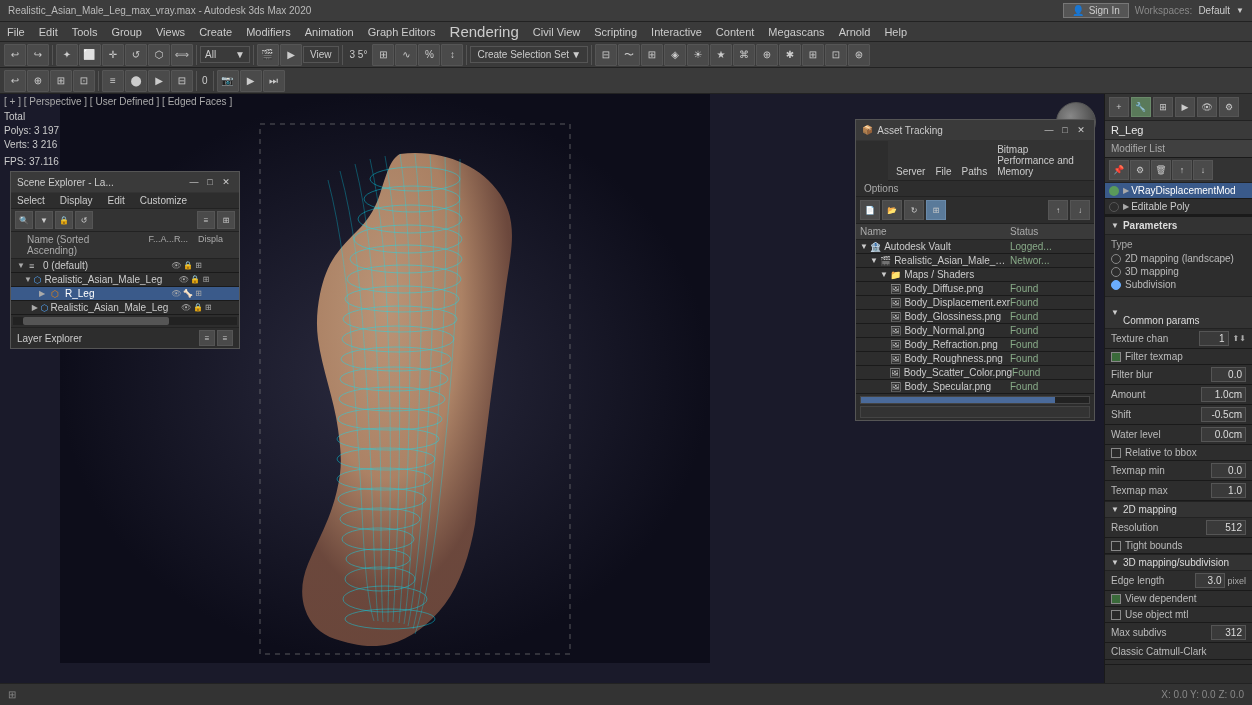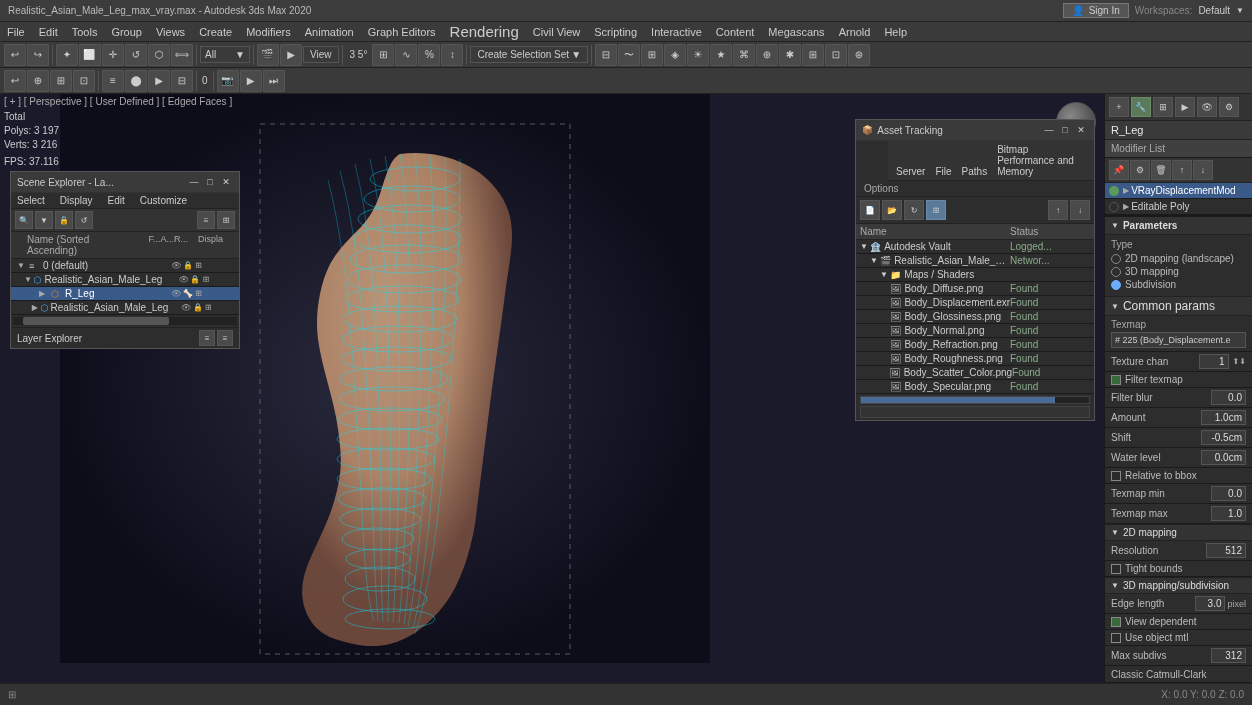--- a/index.html
+++ b/index.html
@@ -471,27 +471,23 @@
         <span style="font-size:10px; color:#bbb;">3D mapping</span>
       </div>
       <div style="display:flex; align-items:center; gap:4px; margin-bottom:2px; cursor:pointer;">
         <span style="width:10px; height:10px; border-radius:50%; border:1px solid #6aadff; background:#6aadff; flex-shrink:0; display:inline-block;"></span>
         <span style="font-size:10px; color:#bbb;">Subdivision</span>
       </div>
     </div>
 
     <div style="background:#333; padding:2px 6px; display:flex; align-items:center; gap:4px; cursor:pointer; border-bottom:1px solid #222;">
       <span style="font-size:8px;">▼</span>
-      <span style="font-size:12px; color:#ddd;">Common params</span>
-    </div>
-
-    <div style="padding:3px 6px; border-bottom:1px solid #1a1a1a;">
-      <div style="color:#aaa; font-size:10px; margin-bottom:2px;">Texmap</div>
-      <div style="background:#3a3a3a; border:1px solid #555; padding:2px 3px; font-size:9px; color:#ccc; cursor:pointer; white-space:nowrap; overflow:hidden; text-overflow:ellipsis;"># 225 (Body_Displacement.e</div>
-    </div>
+      <span style="font-size:10px; color:#ddd;margin-top:16px;">Common params</span>
+    </div>
+
 
     <div style="display:flex; align-items:center; padding:2px 6px; border-bottom:1px solid #1a1a1a; gap:4px;">
       <span style="flex:1; font-size:10px; color:#bbb;">Texture chan</span>
       <span style="background:#3a3a3a; border:1px solid #555; padding:1px 3px; font-size:10px; color:#ddd; min-width:30px; text-align:right; cursor:pointer;">1</span>
       <span style="font-size:8px; cursor:pointer; color:#aaa;">⬆⬇</span>
     </div>
 
     <div style="display:flex; align-items:center; padding:2px 6px; border-bottom:1px solid #1a1a1a; gap:4px; cursor:pointer;">
       <span style="width:10px; height:10px; border:1px solid #888; background:#3a6a3a; flex-shrink:0; display:inline-block;"></span>
       <span style="flex:1; font-size:10px; color:#bbb;">Filter texmap</span>

